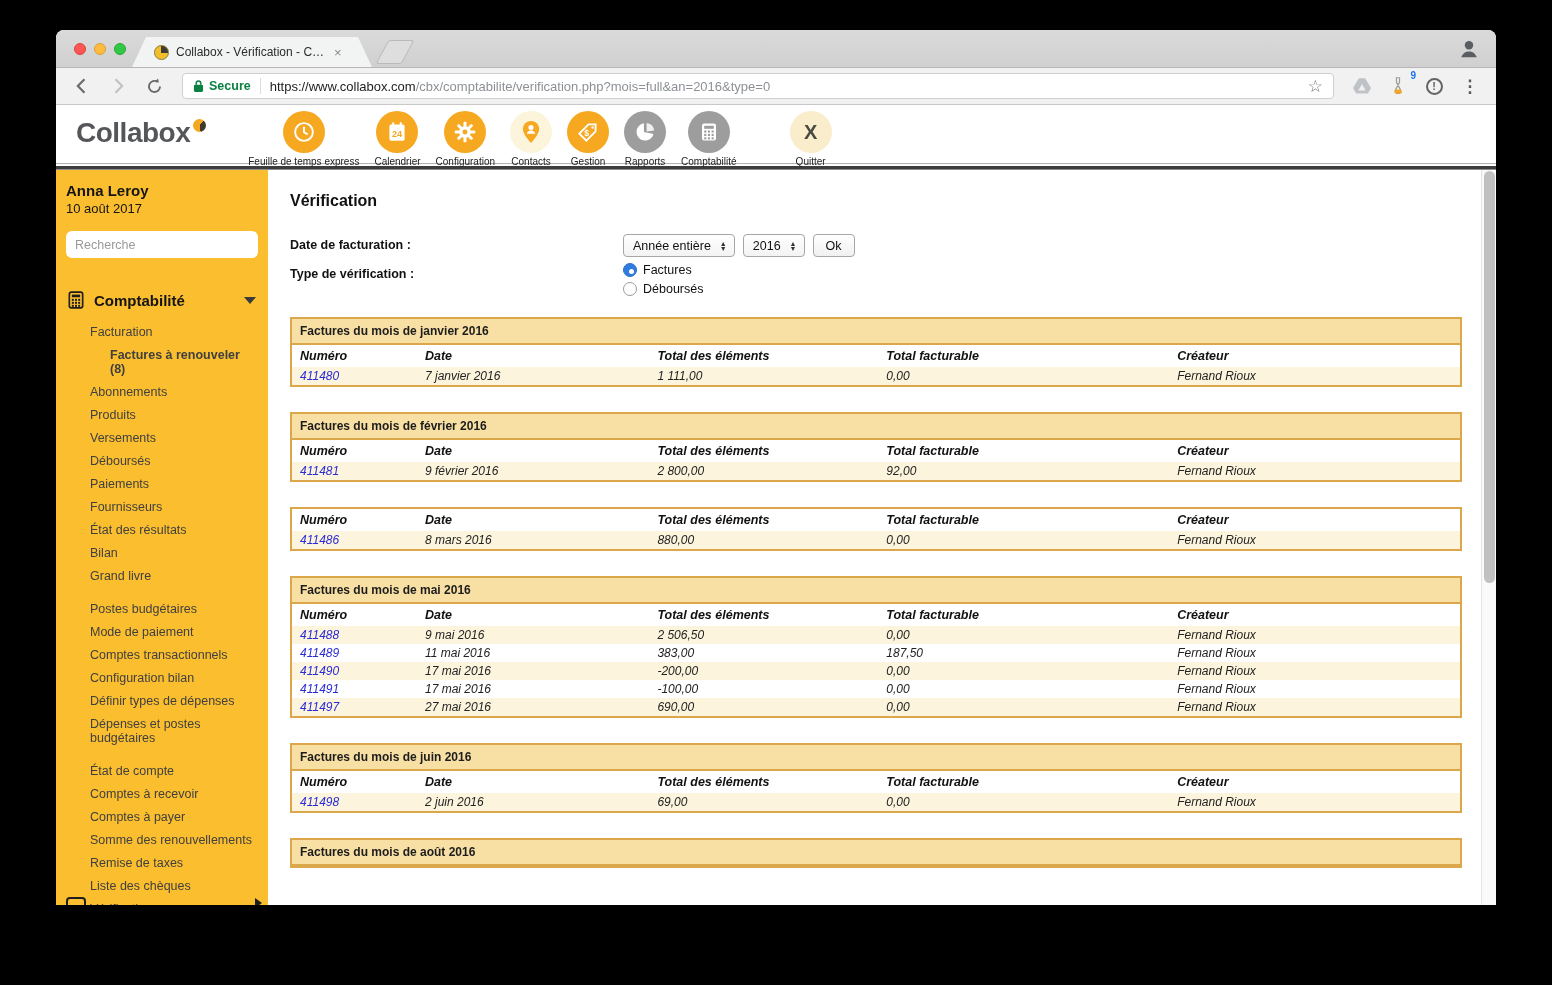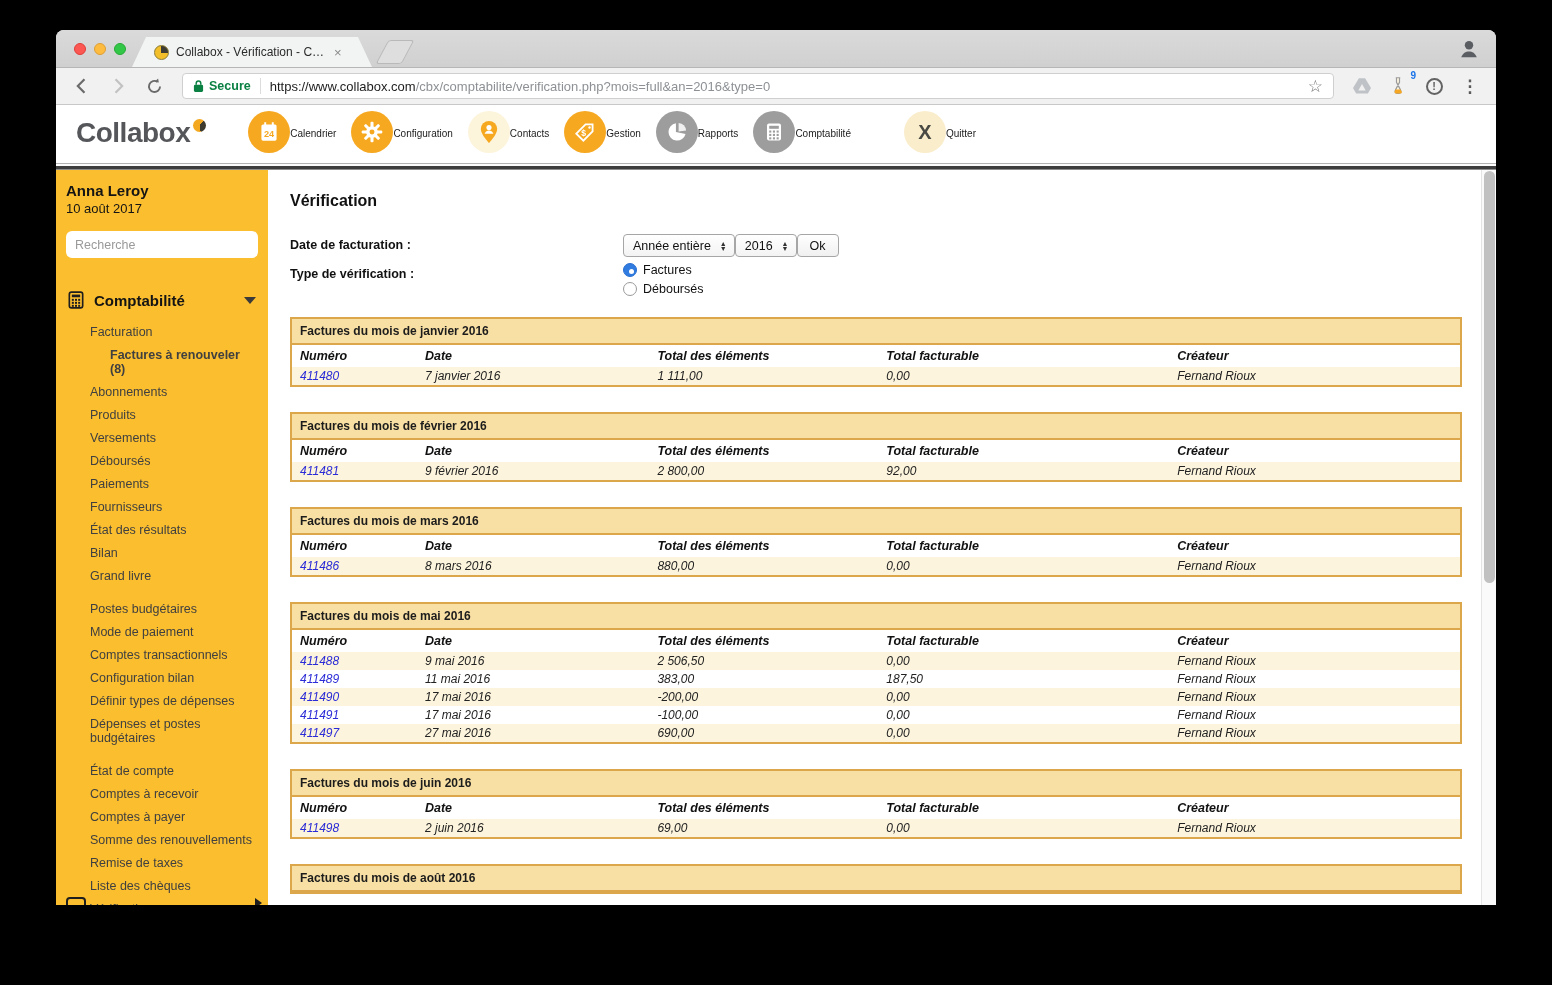--- a/index.html
+++ b/index.html
@@ -48,21 +48,21 @@
                  align-items:center; justify-content:center; }
   .dots { color:#5a5a5a; font-size:17px; font-weight:bold; letter-spacing:0; }
 
   
   .appheader { height:58px; background:#fff; display:flex; align-items:flex-start; padding:6px 0 0 20px; }
   .logo { font-size:28px; font-weight:bold; color:#55565a; letter-spacing:-0.5px; position:relative;
           padding-right:16px; margin-top:6px; }
   .logo-dot { position:absolute; right:0; top:2px; width:13px; height:13px; border-radius:50%;
               background:conic-gradient(from 40deg, #3f3a2e 0deg 130deg, #f3a81f 130deg 360deg); }
   .toolbar { display:flex; margin-left:42px; gap:15px; }
-  .tb-item { display:flex; flex-direction:row; align-items:center; cursor:default; }
+  .tb-item { display:flex; flex-direction:column; align-items:center; cursor:default; }
   .tb-circle { width:42px; height:42px; border-radius:50%; display:flex; align-items:center; justify-content:center; }
   .tb-orange { background:#f6a821; }
   .tb-gray { background:#9d9d9d; }
   .tb-cream { background:#faedcb; }
   .tb-pale { background:#fdf4dc; }
   .tb-label { font-size:10px; color:#1c1c1c; margin-top:3px; white-space:nowrap; }
   .tb-quit { margin-left:38px; }
   .x-glyph { font-size:20px; font-weight:bold; color:#4a4a44; font-family:"Liberation Sans",sans-serif; }
 
   .separator { height:7px;
@@ -87,21 +87,21 @@
   .nav-item.gap { margin-top:19px; }
   .partial-icon { position:absolute; bottom:-10px; left:10px; width:20px; height:18px;
                   border:2px solid #1e1e1e; border-radius:4px; }
   .partial-arrow { position:absolute; bottom:-3px; right:6px; width:0; height:0;
                    border-left:7px solid #1e1e1e; border-top:5px solid transparent; border-bottom:5px solid transparent; }
 
   .main { flex:1; background:#fff; padding:22px 0 0 22px; overflow:hidden; }
   .page-title { font-size:16px; font-weight:bold; color:#111; margin-bottom:24px; }
   .filter-row { display:flex; margin-bottom:6px; }
   .filter-label { width:333px; font-size:12.5px; font-weight:bold; color:#111; padding-top:4px; }
-  .controls { display:flex; align-items:center; gap:0; }
+  .controls { display:flex; align-items:center; gap:8px; }
   .select { display:inline-flex; align-items:center; height:23px; border:1px solid #a6a6a6;
             border-radius:4px; background:linear-gradient(#fff,#f3f3f3); padding:0 7px 0 9px;
             font-size:12.5px; color:#111; gap:9px; cursor:default; }
   .arrows { display:flex; flex-direction:column; font-size:7px; line-height:5px; color:#333; }
   .ok-btn { height:23px; border:1px solid #a6a6a6; border-radius:4px;
             background:linear-gradient(#fff,#f0f0f0); font-size:12.5px; color:#111; padding:0 12px;
             font-family:"Liberation Sans",sans-serif; }
   .radio-line { display:flex; align-items:center; gap:6px; margin-bottom:5px; cursor:default; }
   .radio { width:14px; height:14px; border-radius:50%; border:1px solid #9a9a9a; background:#fff; position:relative; }
   .radio.checked { background:#2f7be0; border-color:#2a6fd0; }
@@ -195,20 +195,29 @@
     <span class="nav-ico dots">⋮</span>
   </div>
 
   <div class="appheader">
     <div class="logo">
       <span>Collabox</span>
       <span class="logo-dot"></span>
     </div>
     <div class="toolbar">
 
+      <div class="tb-item">
+        <span class="tb-circle tb-orange">
+          <svg width="26" height="26" viewBox="0 0 24 24">
+              <circle cx="12" cy="12" r="8.2" stroke="#fff" stroke-width="1.8" fill="none"></circle>
+              <path d="M12 7.2v5l3.4 2" stroke="#fff" stroke-width="1.8" fill="none"></path>
+            </svg>
+        </span>
+        <span class="tb-label">Feuille de temps express</span>
+      </div>
 
       <div class="tb-item">
         <span class="tb-circle tb-orange">
           <svg width="26" height="26" viewBox="0 0 24 24">
             <rect x="5" y="5" width="14" height="15" rx="1.5" fill="#fff"></rect>
             <path d="M8.5 3v4M15.5 3v4" stroke="#fff" stroke-width="1.8"></path>
             <text x="12" y="16.5" font-size="8.5" font-weight="bold" fill="#f6a821" text-anchor="middle" font-family="Liberation Sans, sans-serif">24</text>
           </svg>
         </span>
         <span class="tb-label">Calendrier</span>
@@ -443,21 +452,20 @@
                   <td><a class="inv-link">411481</a></td>
                   <td>9 février 2016</td>
                   <td>2 800,00</td>
                   <td>92,00</td>
                   <td>Fernand Rioux</td>
                 </tr>
               </tbody>
             </table>
           </div>
           <div class="month-table">
-            <div class="mt-title">Factures du mois de mars 2016</div>
             <table>
               <colgroup>
                 <col style="width: 10.7%;">
                 <col style="width: 19.9%;">
                 <col style="width: 19.6%;">
                 <col style="width: 24.9%;">
                 <col style="width: 24.9%;">
               </colgroup>
               <thead>
                 <tr>

